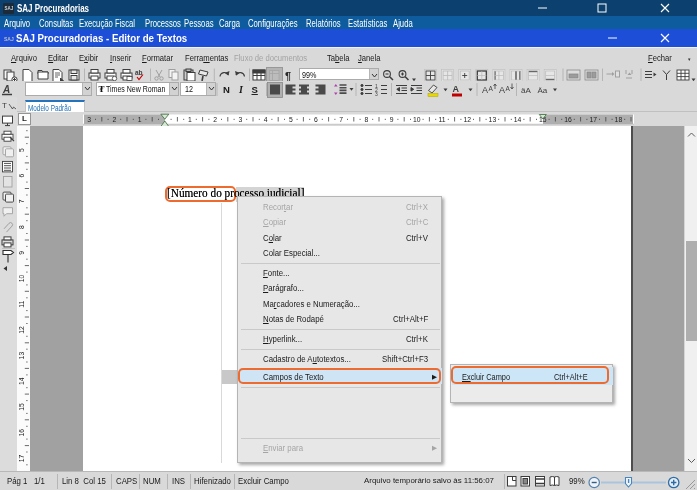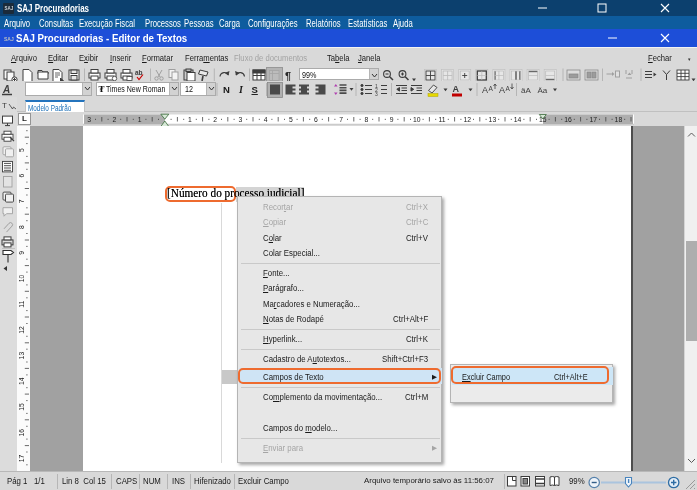--- a/index.html
+++ b/index.html
@@ -579,27 +579,20 @@
 <div class="msep" style="top:151.8px;"></div>
 <div class="mi" style="top:153.8px;">
         <span class="lbl">Cadastro de A<u>u</u>totextos...</span>
         <span class="sc">Shift+Ctrl+F3</span>
       </div>
 <div class="mi" id="hirow" style="top:171.0px; height:15.5px;">
         <span class="lbl" style="top:3.5px;">Campos de Texto</span>
         <span class="arr2" style="top:4.5px;">▶</span>
       </div>
 <div class="msep" style="top:189.8px;"></div>
-<div class="mi" style="top:192.2px;">
-        <span class="lbl">Co<u>m</u>plemento da movimentação...</span>
-        <span class="sc">Ctrl+M</span>
-      </div>
-<div class="mi" style="top:223.0px;">
-        <span class="lbl">Campos do <u>m</u>odelo...</span>
-      </div>
 <div class="msep" style="top:240.8px;"></div>
 <div class="mi dis" style="top:243.2px;">
         <span class="lbl"><u>E</u>nviar para</span>
         <span class="arr2">▶</span>
       </div>
 <div class="obox" style="left:-0.5px; top:170.8px; width:203px; height:16.5px;"></div>
 </div>
 <div id="sub">
   <div class="si" id="sihi" style="top:1.5px;">
         <span class="lbl"><u>Ex</u>cluir Campo</span>

